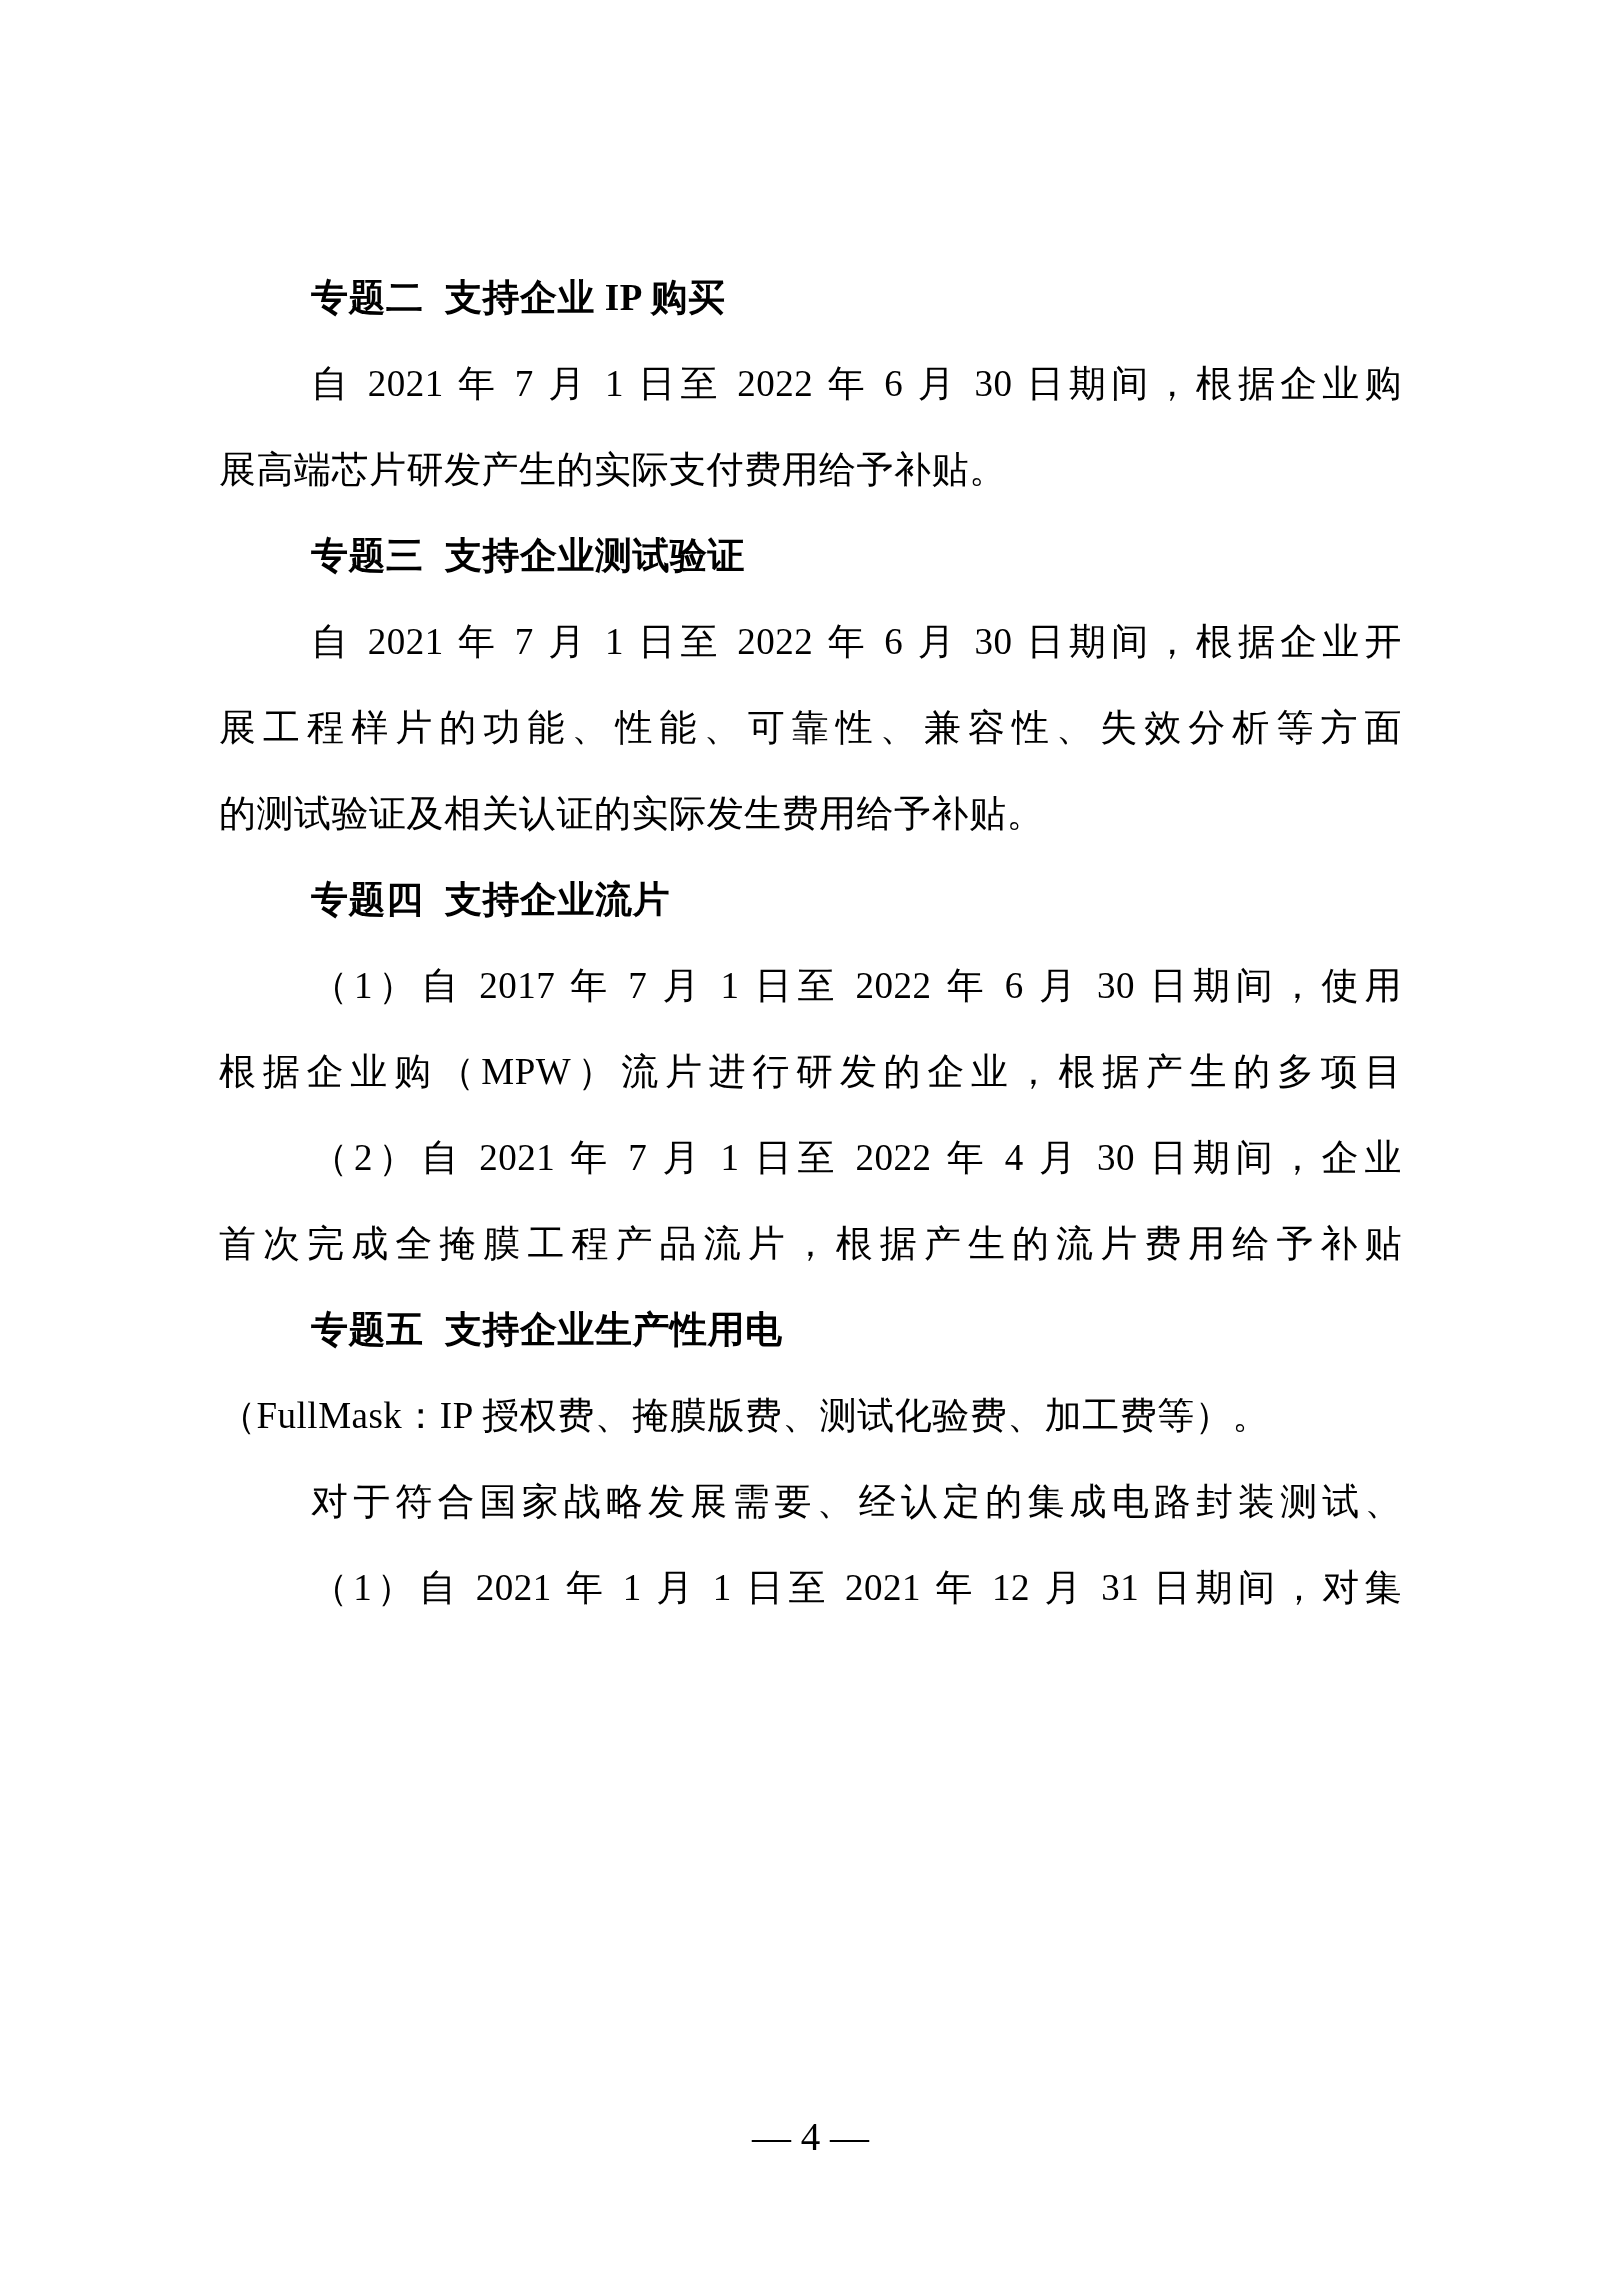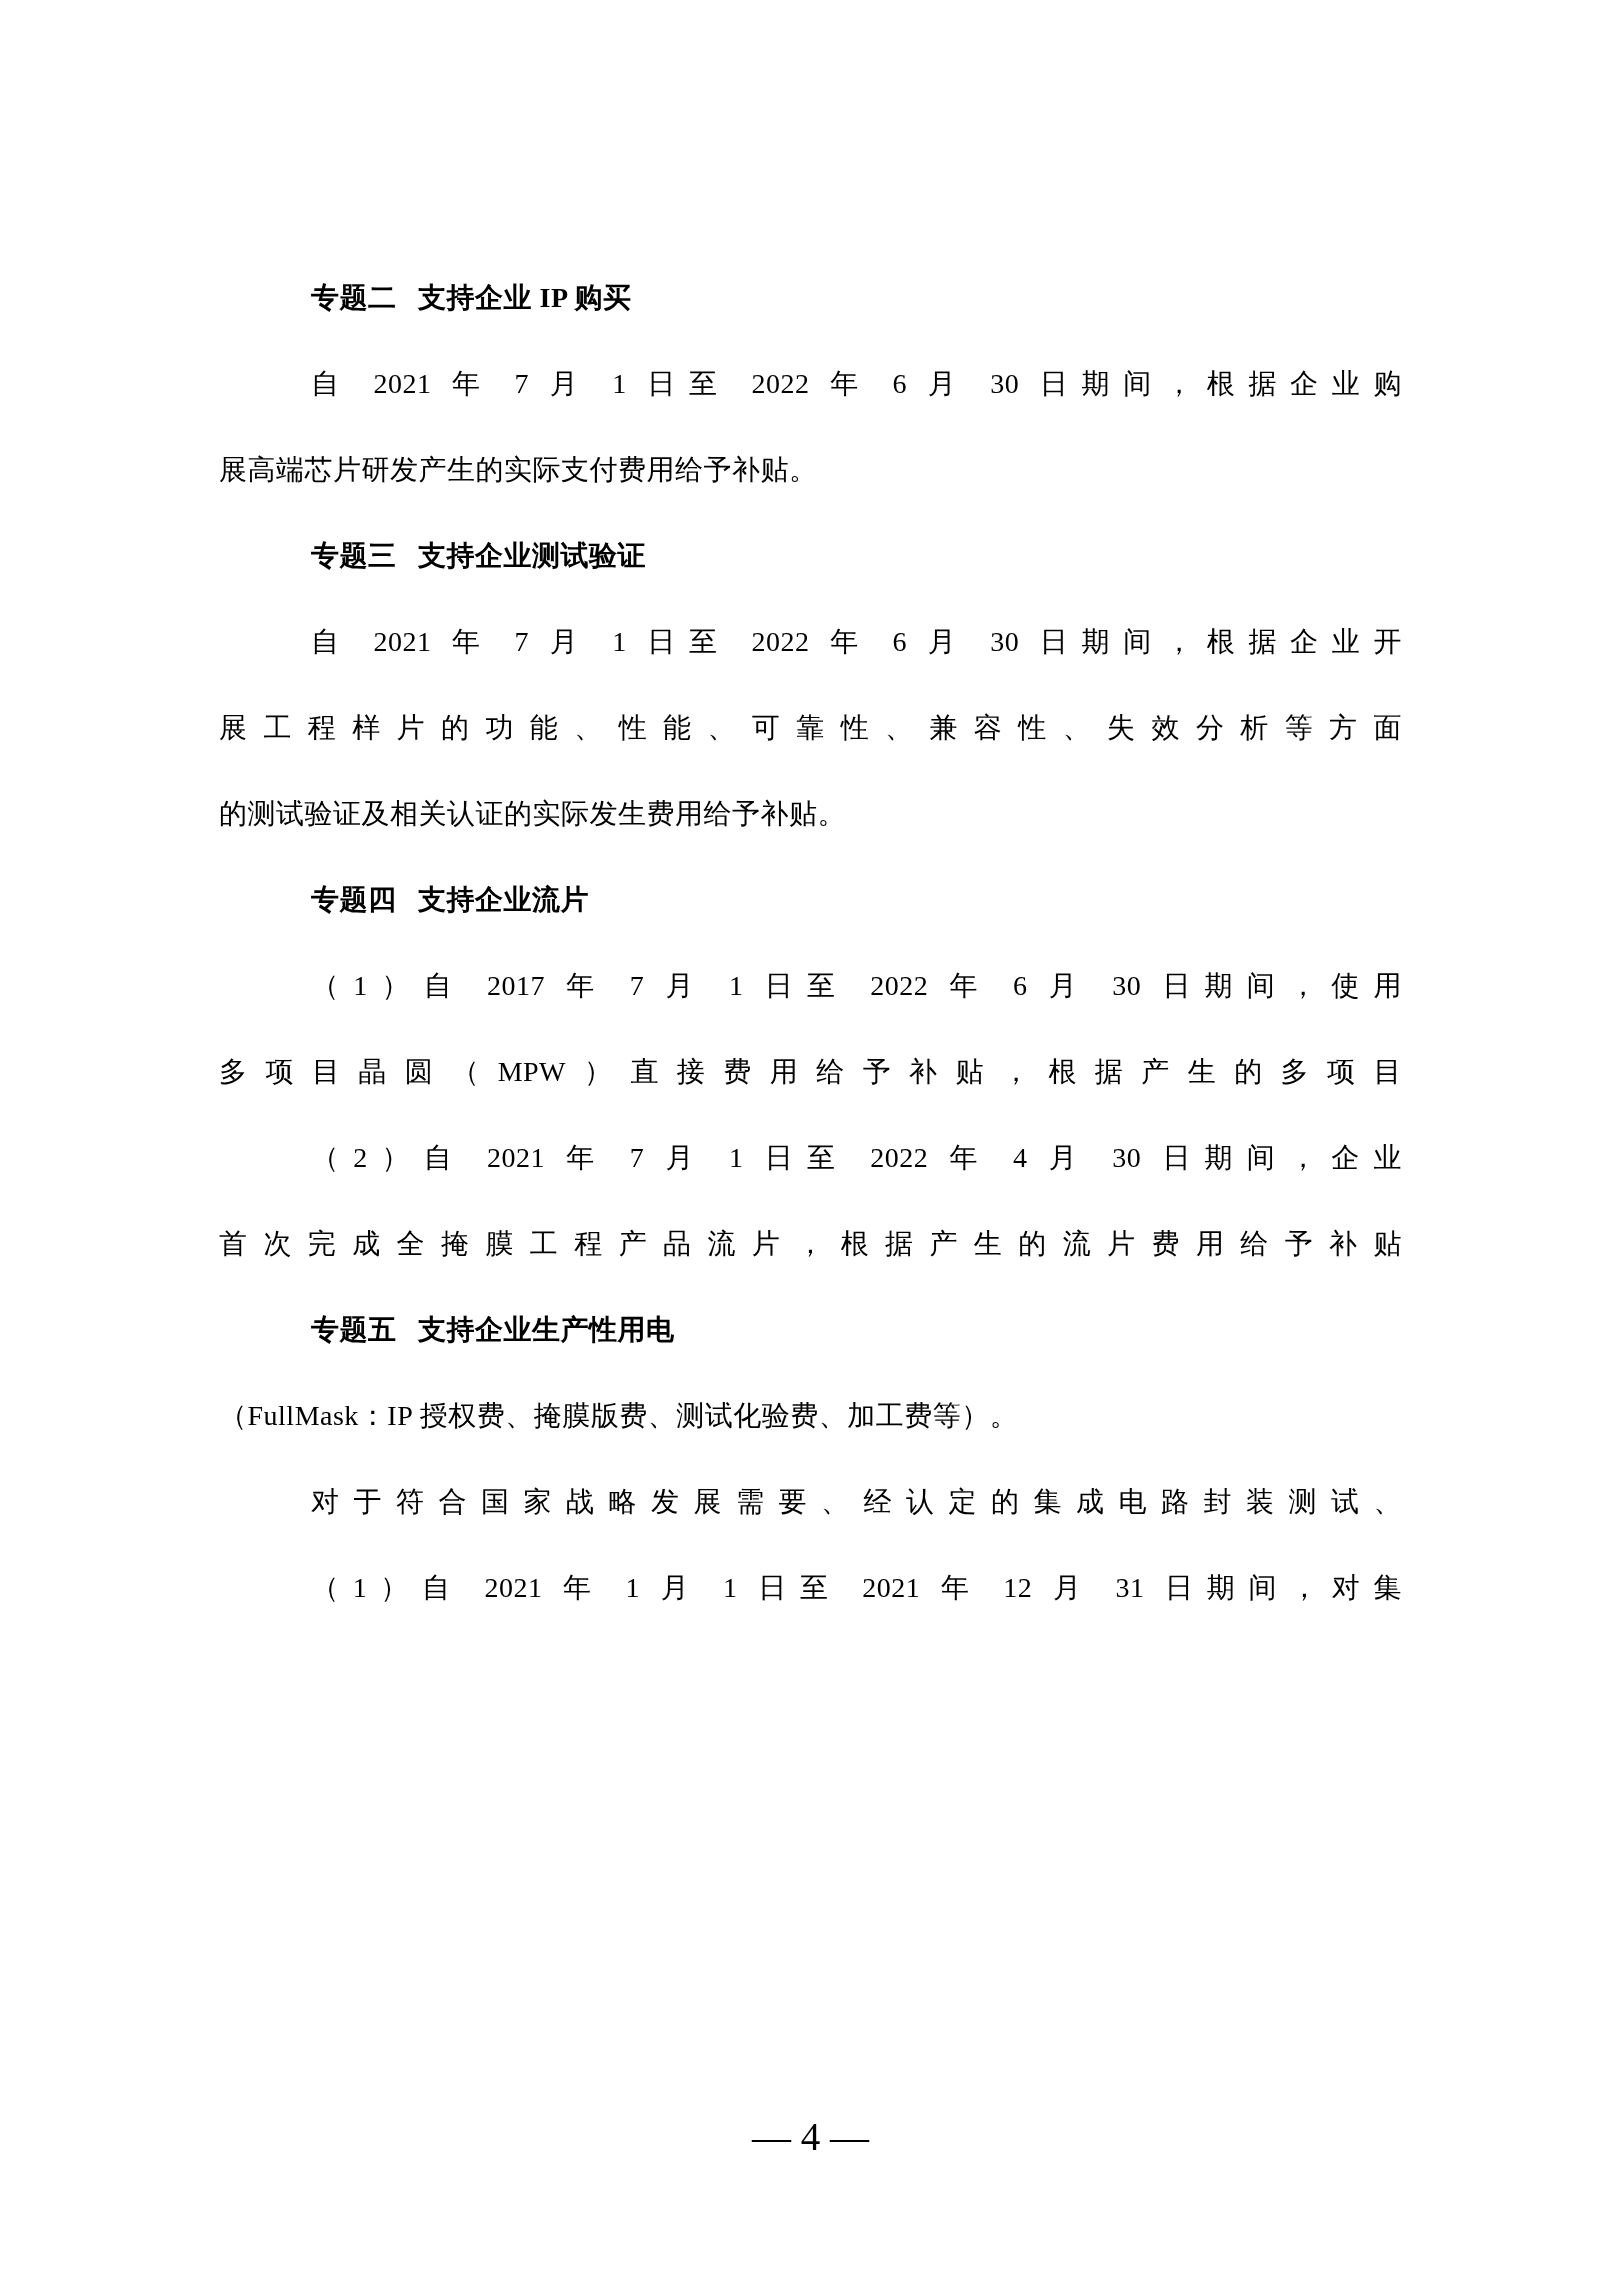--- a/index.html
+++ b/index.html
@@ -13,21 +13,21 @@
     font-family: "Liberation Serif", "DejaVu Serif", serif;
     overflow: hidden;
   }
   .content {
     position: absolute;
     left: 219px;
     top: 255px;
     width: 1183px;
   }
   .line {
-    font-size: 28px;
+    font-size: 37px;
     line-height: 86px;
     height: 86px;
     white-space: nowrap;
     letter-spacing: 0.5px;
   }
   .line.justify {
     white-space: normal;
     text-align: justify;
     text-align-last: justify;
   }
@@ -54,21 +54,21 @@
     <div class="line body indent justify">自 2021 年 7 月 1 日至 2022 年 6 月 30 日期间，根据企业购</div>
     <div class="line body">展高端芯片研发产生的实际支付费用给予补贴。</div>
 
     <div class="line heading indent"><span class="hnum">专题三</span><span>支持企业测试验证</span></div>
     <div class="line body indent justify">自 2021 年 7 月 1 日至 2022 年 6 月 30 日期间，根据企业开</div>
     <div class="line body justify">展工程样片的功能、性能、可靠性、兼容性、失效分析等方面</div>
     <div class="line body">的测试验证及相关认证的实际发生费用给予补贴。</div>
 
     <div class="line heading indent"><span class="hnum">专题四</span><span>支持企业流片</span></div>
     <div class="line body indent justify">（1）自 2017 年 7 月 1 日至 2022 年 6 月 30 日期间，使用</div>
-    <div class="line body justify">多项目晶圆（MPW）直接费用给予补贴，根据产生的多项目</div>
+    <div class="line body justify">根据企业购（MPW）流片进行研发的企业，根据产生的多项目</div>
     <div class="line body indent justify">（2）自 2021 年 7 月 1 日至 2022 年 4 月 30 日期间，企业</div>
     <div class="line body justify">首次完成全掩膜工程产品流片，根据产生的流片费用给予补贴</div>
     <div class="line heading indent"><span class="hnum">专题五</span><span>支持企业生产性用电</span></div>
 
     <div class="line body">（FullMask：IP 授权费、掩膜版费、测试化验费、加工费等）。</div>
     <div class="line body indent justify">对于符合国家战略发展需要、经认定的集成电路封装测试、</div>
 
     <div class="line body indent justify">（1）自 2021 年 1 月 1 日至 2021 年 12 月 31 日期间，对集</div>
 
   </div>

